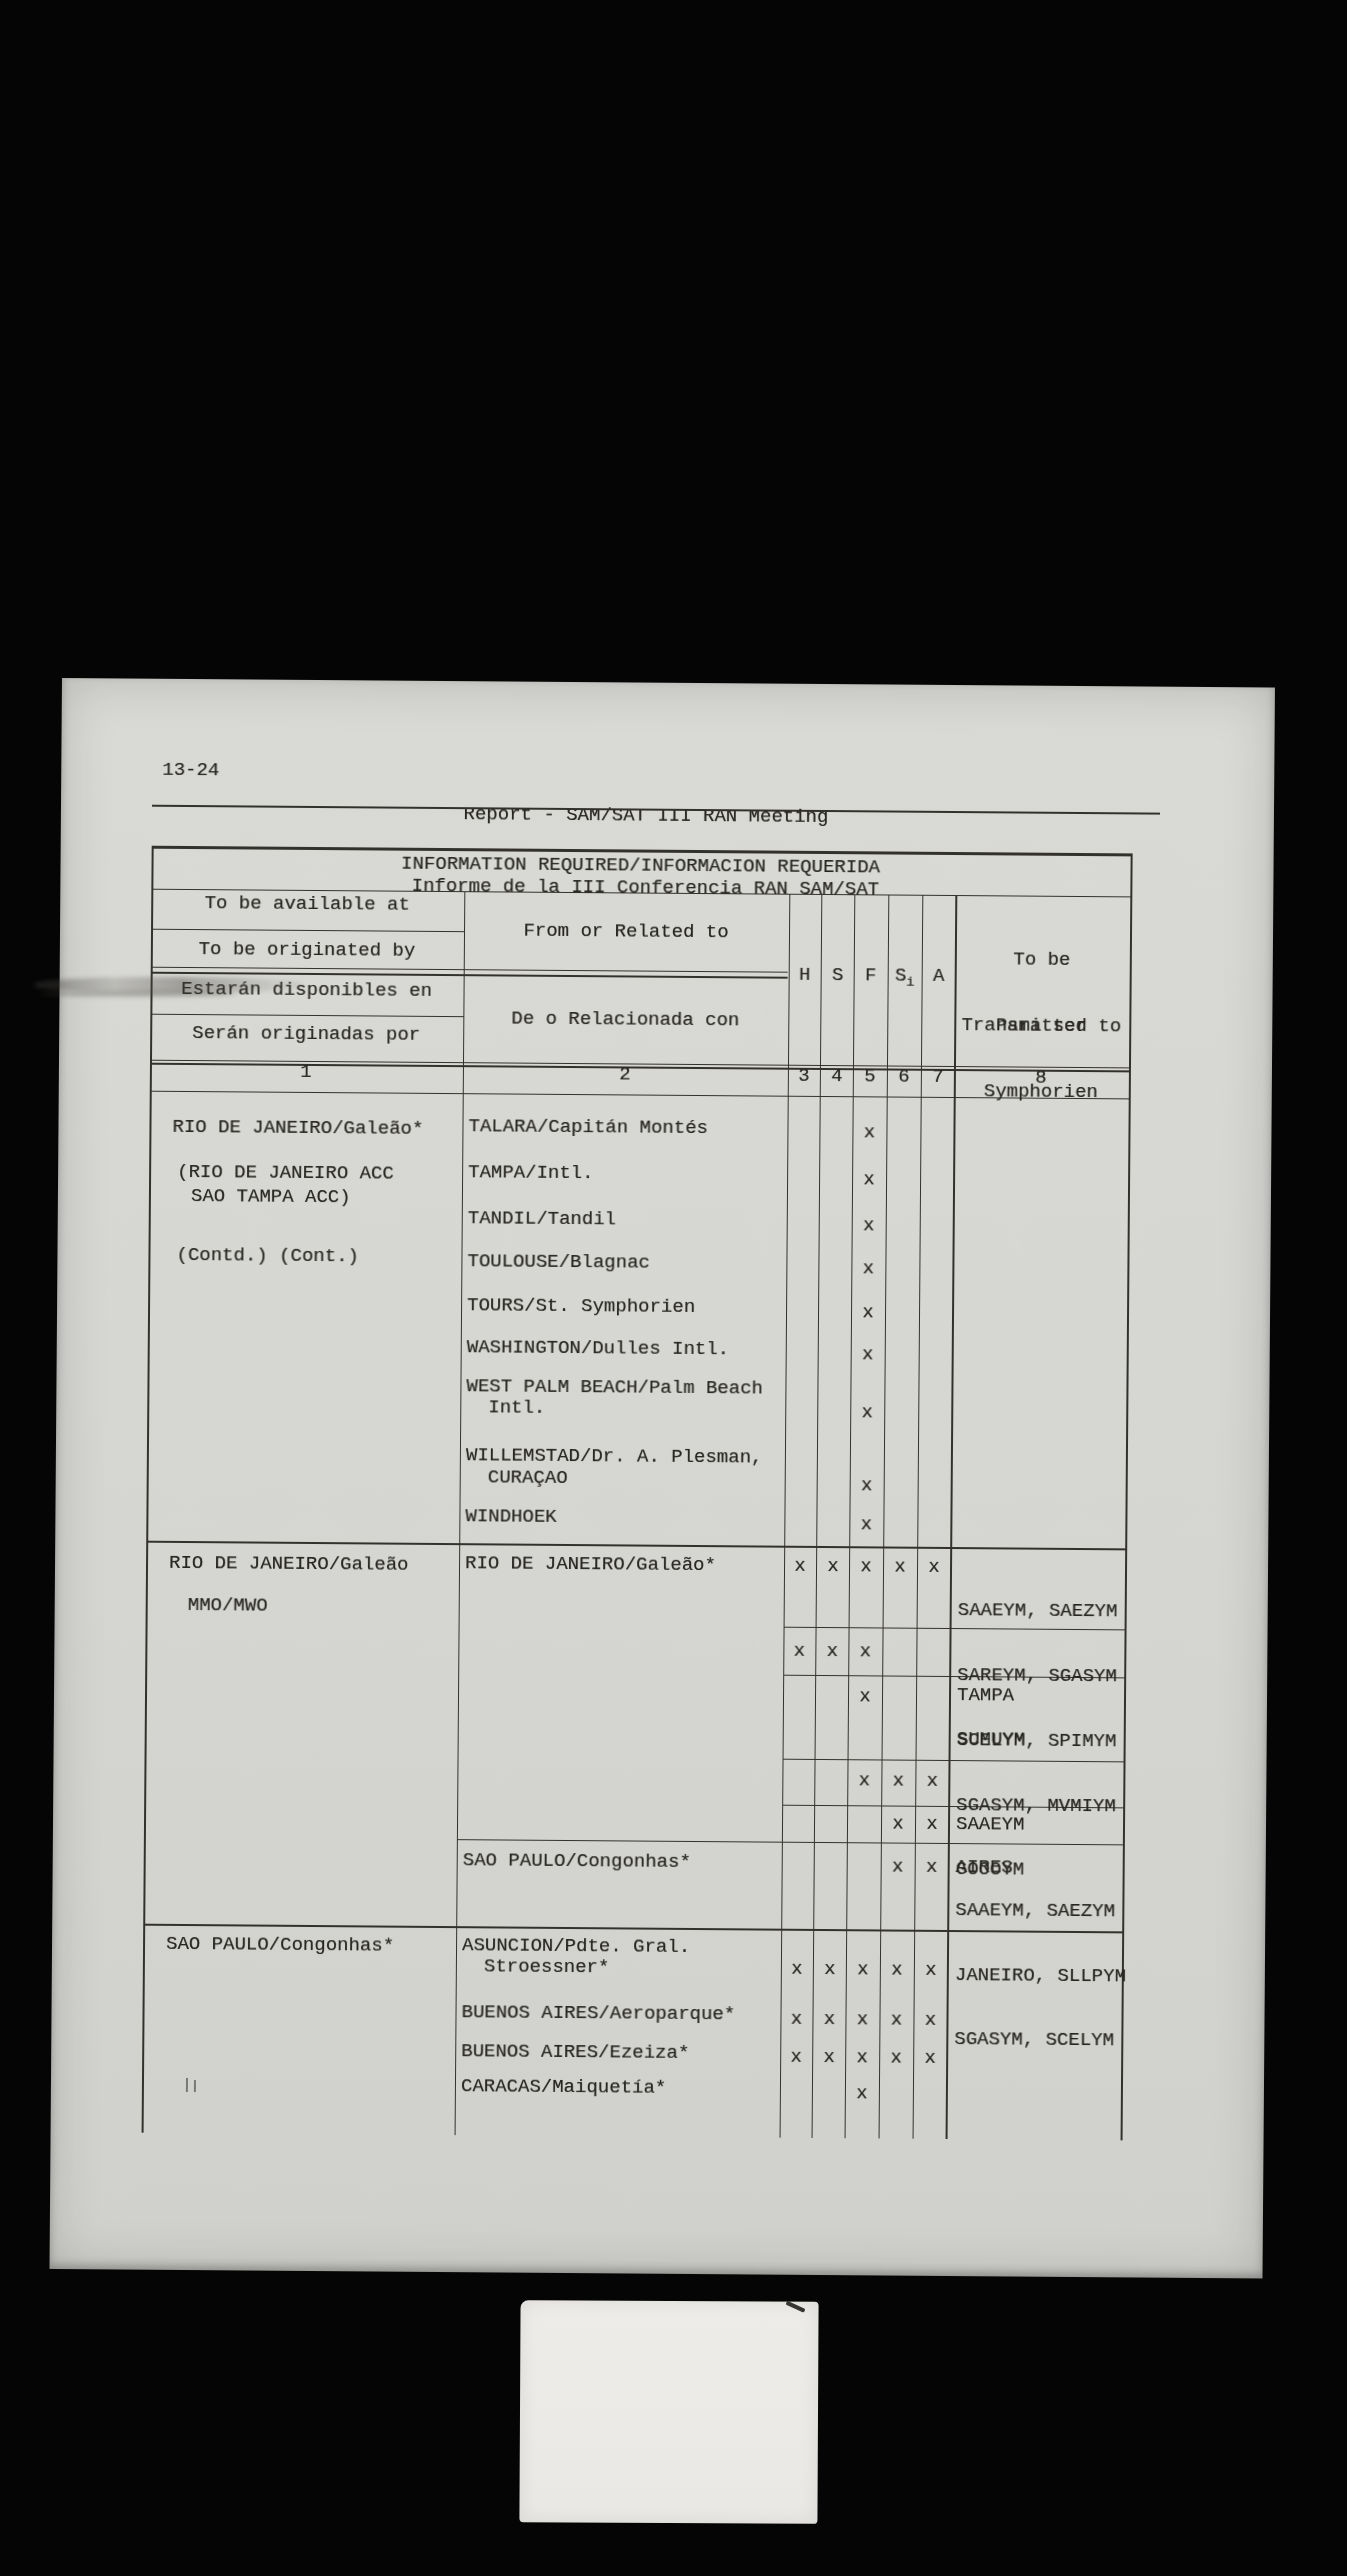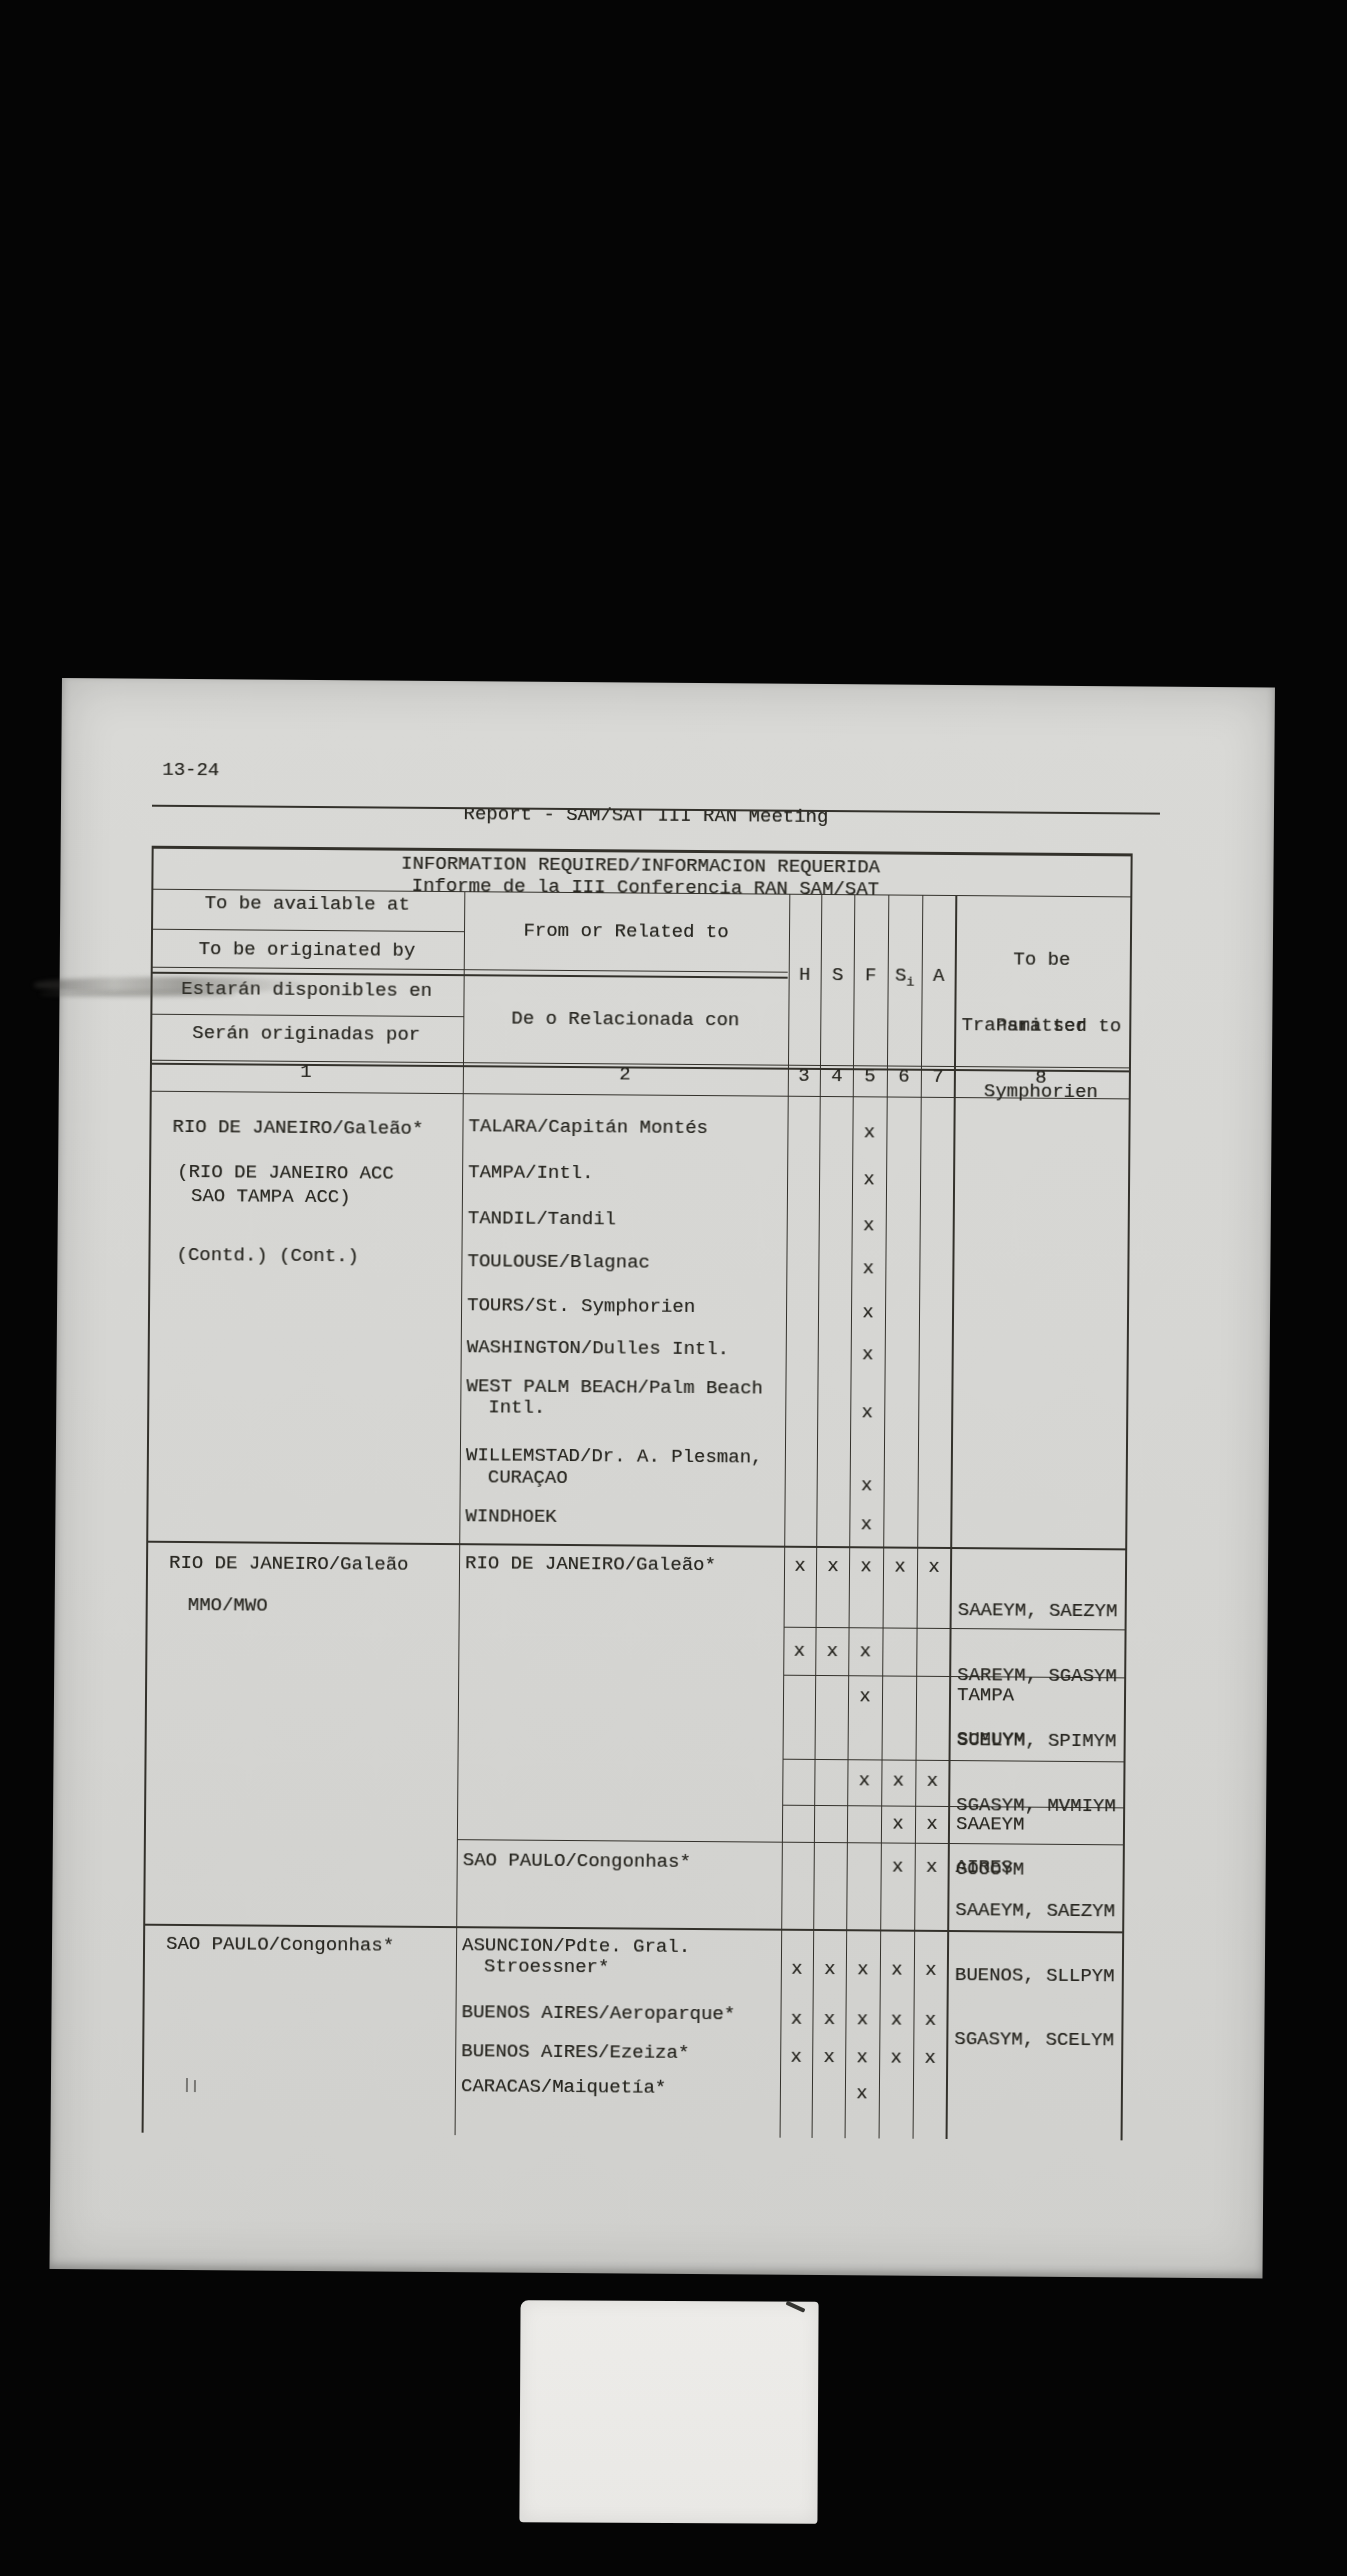--- a/index.html
+++ b/index.html
@@ -211,21 +211,21 @@
       <div>AIRES</div>
     </div>
 
     <div class="t ink" style="left:410px;top:1169px">SAO PAULO/Congonhas*</div>
     <div class="marks" style="top:1172px">
       <span class="mk mSi">x</span>
       <span class="mk mA">x</span>
     </div>
     <div class="col8block ink" style="top:1172px">
       <div>SAAEYM, SAEZYM</div>
-      <div>BUENOS, SLLPYM</div>
+      <div>JANEIRO, SLLPYM</div>
       <div>SGASYM, SCELYM</div>
     </div>
 
     <div class="t ink" style="left:114px;top:1255px">SAO PAULO/Congonhas*</div>
 
     <div class="t ink" style="left:410px;top:1254px">ASUNCION/Pdte. Gral.</div>
     <div class="t ink" style="left:432px;top:1275px">Stroessner*</div>
     <div class="marks" style="top:1275px">
       <span class="mk mH">x</span>
       <span class="mk mS">x</span>

